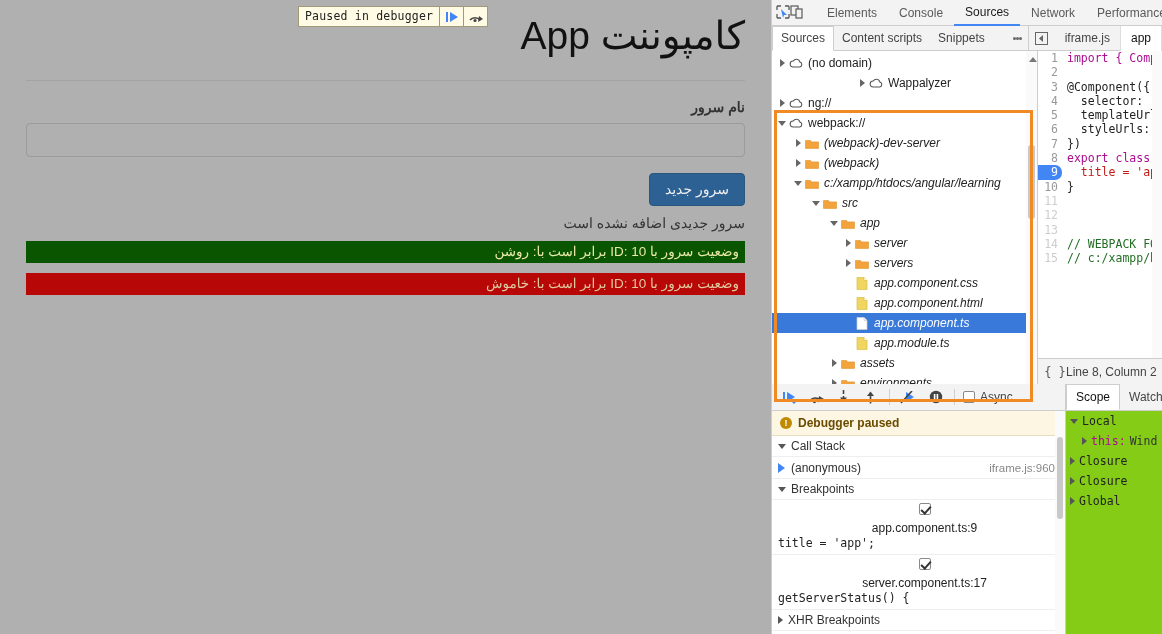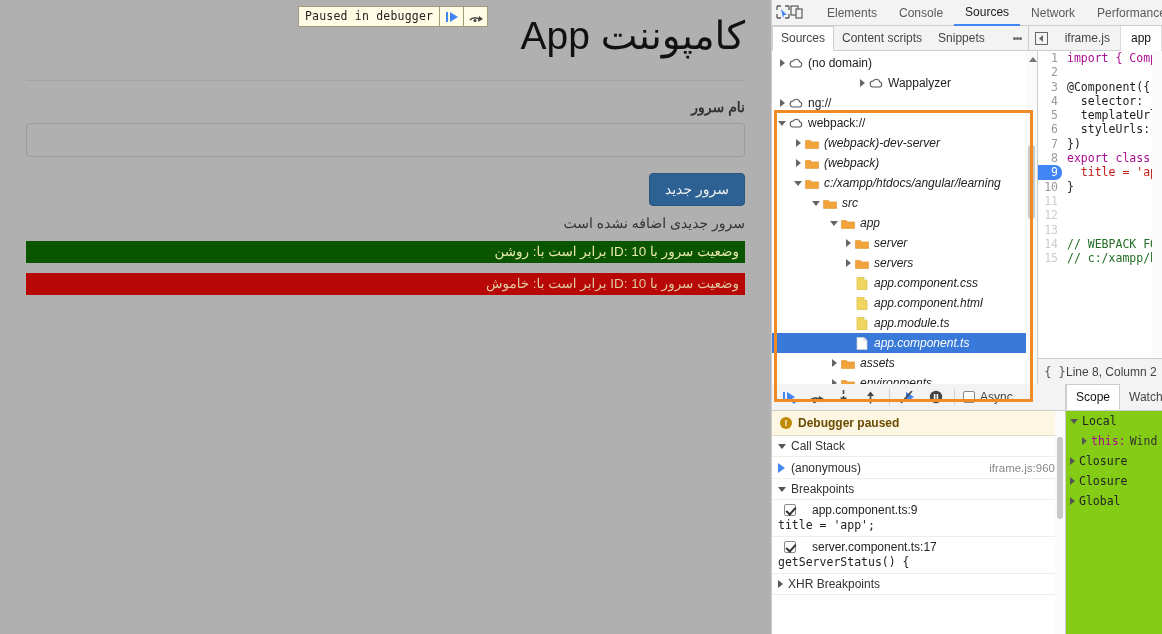--- a/index.html
+++ b/index.html
@@ -347,21 +347,21 @@
     height: 22px; display:flex; align-items:center;
     font-size: 12px; padding-left: 6px; border-bottom:1px solid #eee;
     cursor:pointer;
   }
   .cs-arrow {
     width:0;height:0;border-left:7px solid #4285f4;border-top:5px solid transparent;border-bottom:5px solid transparent;
     margin-right:6px;
   }
   .cs-loc { margin-left:auto; color:#888; padding-right:10px; font-size:11.5px; }
   .bp-item { border-bottom:1px solid #eee; padding: 3px 0 4px 0; }
-  .bp-line1 { display:flex; align-items:center; gap:16px; padding-left:12px; font-size:12px; color:#222; }
+  .bp-line1 { display:flex; align-items:center; gap:6px; padding-left:12px; font-size:12px; color:#222;flex-direction:column; }
   .bp-line2 {
     font-family:"DejaVu Sans Mono", monospace; font-size:11.5px; color:#222;
     padding-left: 6px; margin-top:1px;
   }
   .debug-scroll {
     position:absolute; right:0; top:27px; width:10px; bottom:0; background:#fafafa;
   }
   .debug-scroll .thumb {
     position:absolute; left:2px; top:26px; width:6px; height:82px; background:#c9c9c9; border-radius:3px;
   }
@@ -617,38 +617,38 @@
           <div class="tree-row" style="padding-left:82px;">
             <span class="ico">
               <svg width="12" height="13" viewBox="0 0 12 13">
                   <path d="M1 0.5 h7 l3 3 v9 h-10 z" fill="#f0d560" stroke="#d9bd3f" stroke-width="0.7"></path>
                   <path d="M8 0.5 v3 h3" fill="#fff" stroke="#d9bd3f" stroke-width="0.7"></path>
                 </svg>
             </span>
             <span class="tree-label">app.component.html</span>
           </div>
 
+          <div class="tree-row selected" style="padding-left:82px;">
+            <span class="ico">
+              <svg width="12" height="13" viewBox="0 0 12 13">
+                  <path d="M1 0.5 h7 l3 3 v9 h-10 z" fill="#ffffff" stroke="#cfcfcf" stroke-width="0.7"></path>
+                  <path d="M8 0.5 v3 h3" fill="#f3f3f3" stroke="#cfcfcf" stroke-width="0.7"></path>
+                </svg>
+            </span>
+            <span class="tree-label">app.component.ts</span>
+          </div>
+
           <div class="tree-row" style="padding-left:82px;">
             <span class="ico">
               <svg width="12" height="13" viewBox="0 0 12 13">
                   <path d="M1 0.5 h7 l3 3 v9 h-10 z" fill="#f0d560" stroke="#d9bd3f" stroke-width="0.7"></path>
                   <path d="M8 0.5 v3 h3" fill="#fff" stroke="#d9bd3f" stroke-width="0.7"></path>
                 </svg>
             </span>
             <span class="tree-label">app.module.ts</span>
-          </div>
-
-          <div class="tree-row selected" style="padding-left:82px;">
-            <span class="ico">
-              <svg width="12" height="13" viewBox="0 0 12 13">
-                  <path d="M1 0.5 h7 l3 3 v9 h-10 z" fill="#ffffff" stroke="#cfcfcf" stroke-width="0.7"></path>
-                  <path d="M8 0.5 v3 h3" fill="#f3f3f3" stroke="#cfcfcf" stroke-width="0.7"></path>
-                </svg>
-            </span>
-            <span class="tree-label">app.component.ts</span>
           </div>
 
           <div class="tree-row" style="padding-left:56px;">
             <span class="tw">
                 <i class="arrow-r"></i>
               </span>
             <span class="ico">
               <svg width="14" height="11" viewBox="0 0 14 11">
                   <path d="M0.5 2.5 h5 l1.2 1.4 h6.8 v6.5 h-13 z" fill="#f2a33c" stroke="#e09028" stroke-width="0.6"></path>
                 </svg>

